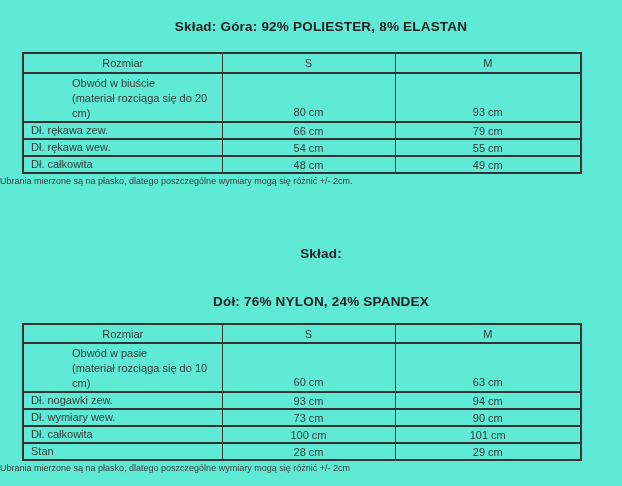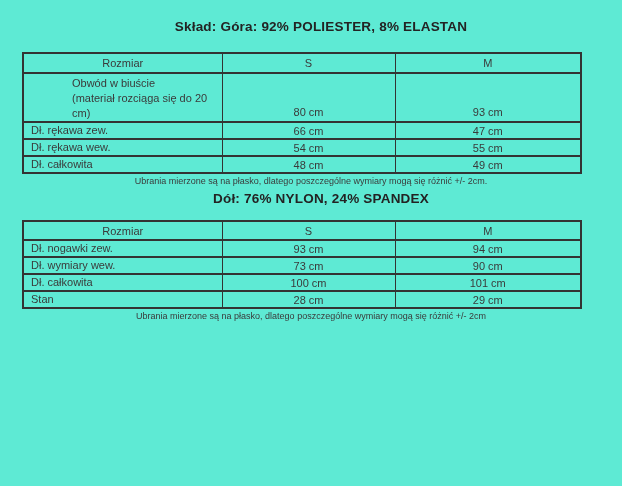--- a/index.html
+++ b/index.html
@@ -21,21 +21,21 @@
     padding-left: 20px; 
     text-align: center;
     font-size: 13.5px;
     font-weight: 700;
     color: #232323;
     letter-spacing: 0.2px;
     line-height: 1.2;
   }
   .title-top    { margin-top: 19px; }
   .title-sklad  { margin-top: 59px; }
-  .title-dol    { margin-top: 4px; }
+  .title-dol    { margin-top: 32px; }
 
   table.size-table {
     border-collapse: collapse;
     table-layout: fixed;
     margin-left: 22px;
     width: 558px;
     border: 2px solid #333333;
   }
   table.table-top    { margin-top: 17px; }
   table.table-bottom { margin-top: 13px; }
@@ -77,21 +77,21 @@
     text-align: center;
     vertical-align: middle;
   }
   .size-table tr.double td.value-cell {
     vertical-align: bottom;
     padding-bottom: 3px;
   }
   .note {
     margin: 2px 12px 0 0;
     width: 622px;
-    text-align: center;
+    text-align: left;
     font-size: 9px;
     color: #3a3a3a;
     line-height: 1.2;
   }
 </style>
 </head>
 <body>
 
 <div class="page">
 
@@ -117,58 +117,67 @@
             <div>(materiał rozciąga się do 20 cm)</div>
           </td>
           <td class="value-cell">80 cm</td>
           <td class="value-cell">93 cm</td>
         </tr>
         <tr class="single">
           <td class="label-cell">
             <div>Dł. rękawa zew.</div>
           </td>
           <td class="value-cell">66 cm</td>
-          <td class="value-cell">47 cm</td>
+          <td class="value-cell">79 cm</td>
         </tr>
         <tr class="single">
           <td class="label-cell">
             <div>Dł. rękawa wew.</div>
           </td>
           <td class="value-cell">54 cm</td>
           <td class="value-cell">55 cm</td>
         </tr>
         <tr class="single">
           <td class="label-cell">
             <div>Dł. całkowita</div>
           </td>
           <td class="value-cell">48 cm</td>
           <td class="value-cell">49 cm</td>
         </tr>
       </tbody>
   </table>
 
   <div class="note">Ubrania mierzone są na płasko, dlatego poszczególne wymiary mogą się różnić +/- 2cm.</div>
 
+  <div class="title title-sklad">Skład:</div>
 
   <div class="title title-dol">Dół: 76% NYLON, 24% SPANDEX</div>
 
   <table class="size-table table-bottom">
     <colgroup>
       <col style="width:199px">
       <col style="width:173px">
       <col style="width:186px">
     </colgroup>
     <thead>
       <tr>
         <th>Rozmiar</th>
         <th>S</th>
         <th>M</th>
       </tr>
     </thead>
     <tbody>
+        <tr class="double">
+          <td class="label-cell">
+            <div>Obwód w pasie</div>
+            <div>(materiał rozciąga się do 10 cm)</div>
+          </td>
+          <td class="value-cell">60 cm</td>
+          <td class="value-cell">63 cm</td>
+        </tr>
         <tr class="single">
           <td class="label-cell">
             <div>Dł. nogawki zew.</div>
           </td>
           <td class="value-cell">93 cm</td>
           <td class="value-cell">94 cm</td>
         </tr>
         <tr class="single">
           <td class="label-cell">
             <div>Dł. wymiary wew.</div>

